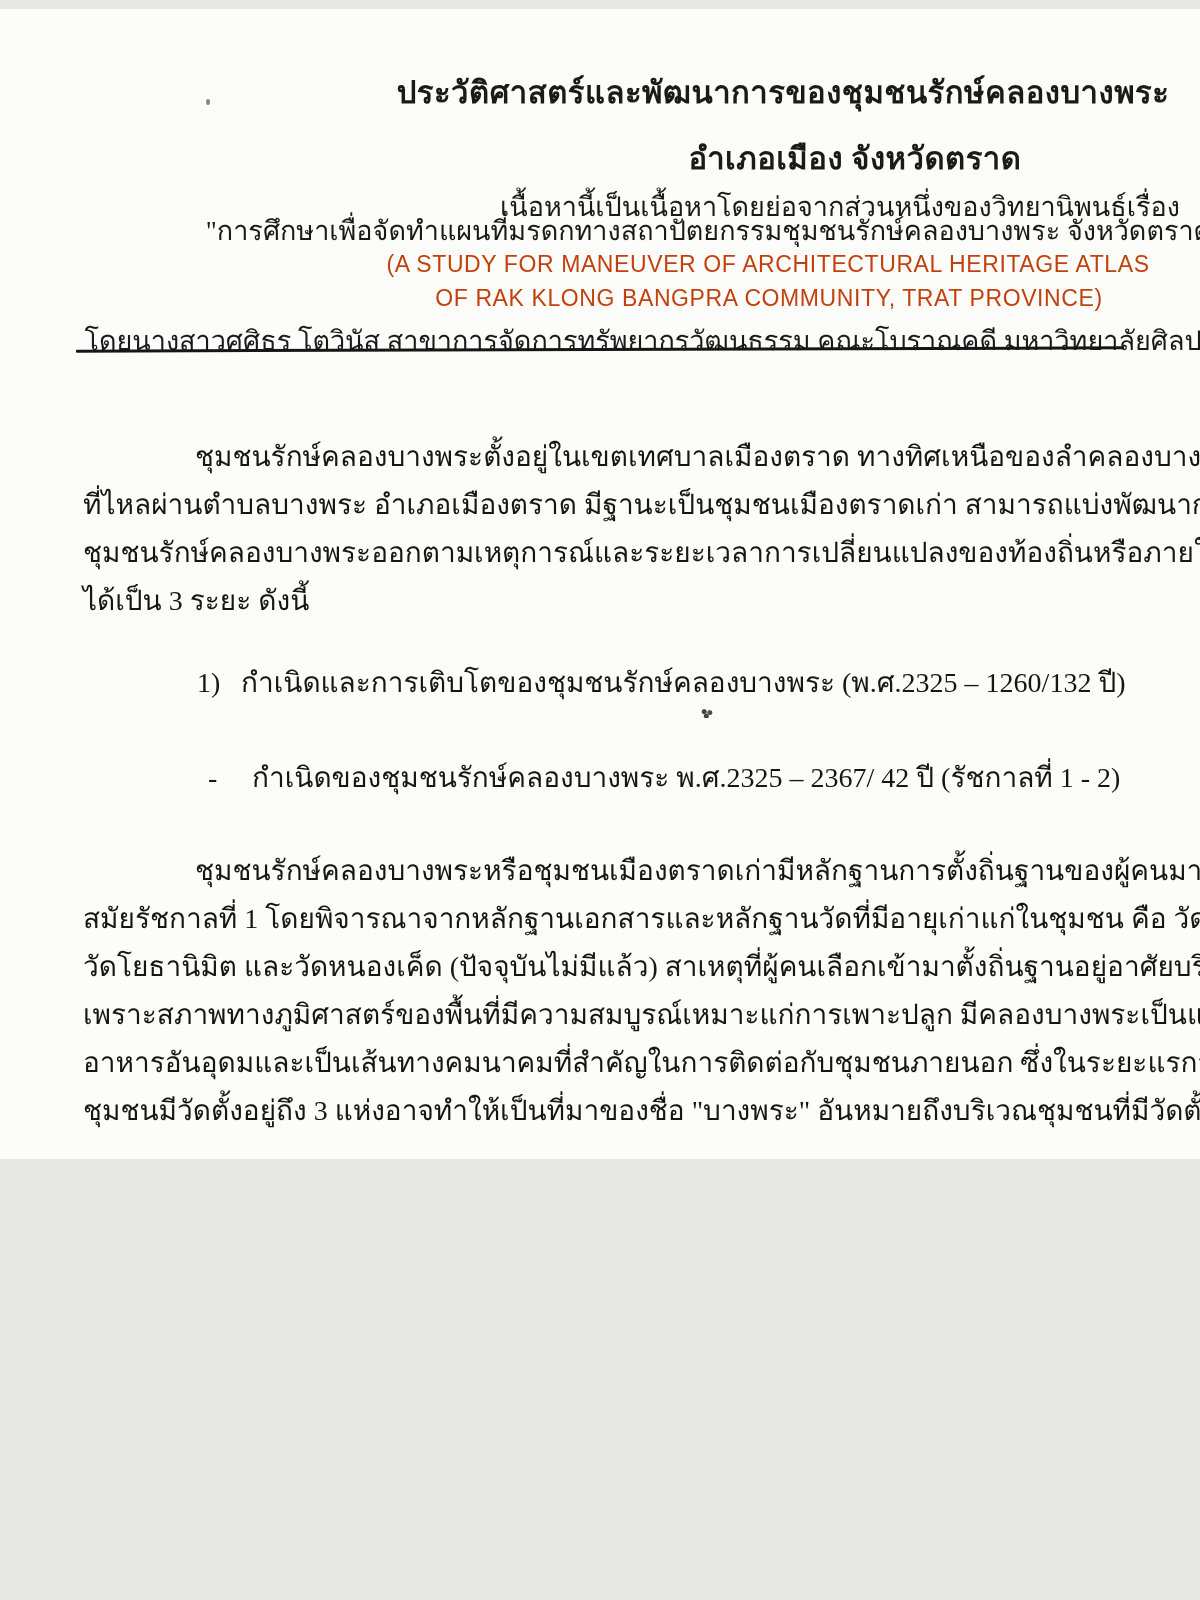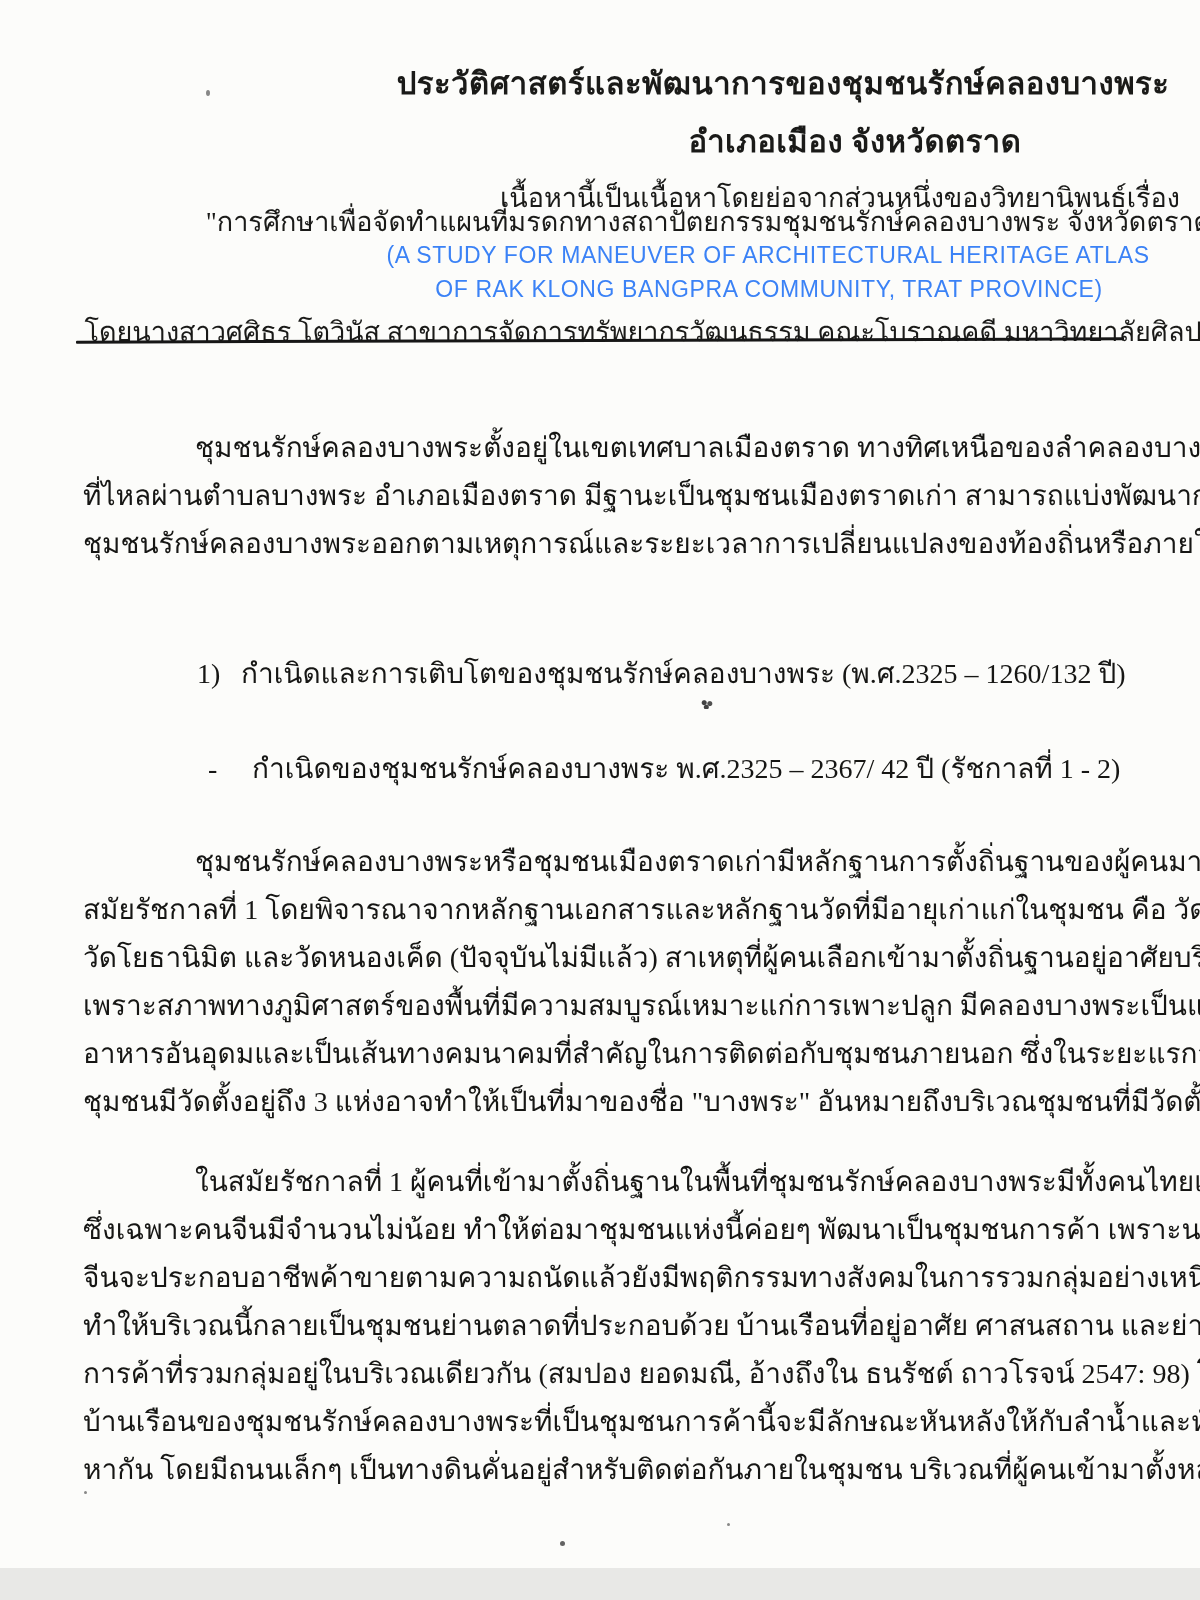--- a/index.html
+++ b/index.html
@@ -1,36 +1,36 @@
 <!DOCTYPE html>
 <html><head>
 <meta charset="utf-8">
 <style>
   html,body{margin:0;padding:0;background:#e8e8e6;}
   .page{
     position:relative;
-    width:1200px;height:1568px;
-    margin:0 auto;
+    width:1200px;height:1150px;
+    margin:9px auto;
     background:#fcfcfa;
     overflow:hidden;
     color:#151514;
     font-family:"Liberation Serif","DejaVu Serif",serif;
   }
   
   .h-line{
     position:absolute;
     white-space:nowrap;
     transform:translateX(-50%);
     color:#1a1a18;
   }
   .h-thai-big{font-size:31px;font-weight:600;letter-spacing:.5px;}
   .h-thai-med{font-size:27px;font-weight:500;}
   .h-en{
     font-family:"Liberation Sans","DejaVu Sans",sans-serif;
-    font-size:23px;font-weight:400;letter-spacing:.6px;color:#3b82f6;
+    font-size:23px;font-weight:400;letter-spacing:.6px;color:#c2410c;
   }
   .rule{
     position:absolute;
     left:76px;top:339px;
     width:1048px;height:3px;
     background:#161616;
     transform:rotate(-0.18deg);
     border-radius:1px;
   }
   
@@ -64,36 +64,37 @@
   .speck.s3{left:727px;top:1523px;width:3px;height:3px;}
   .speck.s4{left:84px;top:1491px;width:3px;height:3px;}
 </style>
 </head>
 <body>
 
 <div class="page">
 
   <div class="doc-header">
     <div class="h-line h-thai-big" style="left:783px;top:58px;">ประวัติศาสตร์และพัฒนาการของชุมชนรักษ์คลองบางพระ</div>
-    <div class="h-line h-thai-big" style="left:855px;top:116px;">อำเภอเมือง จังหวัดตราด</div>
+    <div class="h-line h-thai-big" style="left:855px;top:124px;">อำเภอเมือง จังหวัดตราด</div>
     <div class="h-line h-thai-med" style="left:840px;top:176px;">เนื้อหานี้เป็นเนื้อหาโดยย่อจากส่วนหนึ่งของวิทยานิพนธ์เรื่อง</div>
     <div class="h-line h-thai-med" style="left:714px;top:200px;">"การศึกษาเพื่อจัดทำแผนที่มรดกทางสถาปัตยกรรมชุมชนรักษ์คลองบางพระ จังหวัดตราด"</div>
     <div class="h-line h-en" style="left:768px;top:242px;">(A STUDY FOR MANEUVER OF ARCHITECTURAL HERITAGE ATLAS</div>
     <div class="h-line h-en" style="left:769px;top:276px;">OF RAK KLONG BANGPRA COMMUNITY, TRAT PROVINCE)</div>
     <div class="h-line h-thai-med" style="left:666px;top:310px;">โดยนางสาวศศิธร โตวินัส สาขาการจัดการทรัพยากรวัฒนธรรม คณะโบราณคดี มหาวิทยาลัยศิลปากร</div>
   </div>
 
   <div class="rule"></div>
 
   <div>
 
     <div class="para" style="top:424px;">
       <div class="bline indent">ชุมชนรักษ์คลองบางพระตั้งอยู่ในเขตเทศบาลเมืองตราด ทางทิศเหนือของลำคลองบางพระช่วง</div>
       <div class="bline">ที่ไหลผ่านตำบลบางพระ อำเภอเมืองตราด มีฐานะเป็นชุมชนเมืองตราดเก่า สามารถแบ่งพัฒนาการของ</div>
       <div class="bline">ชุมชนรักษ์คลองบางพระออกตามเหตุการณ์และระยะเวลาการเปลี่ยนแปลงของท้องถิ่นหรือภายในชุมชน</div>
+      <div class="bline">ได้เป็น 3 ระยะ ดังนี้</div>
     </div>
 
     <div class="list-row" style="left:197px;top:650px;">
       <span class="list-marker">1)</span><span>กำเนิดและการเติบโตของชุมชนรักษ์คลองบางพระ (พ.ศ.2325 – 1260/132 ปี)</span>
     </div>
 
     <div class="smudge"></div>
 
     <div class="list-row" style="left:208px;top:745px;">
       <span class="list-marker">-</span><span>กำเนิดของชุมชนรักษ์คลองบางพระ พ.ศ.2325 – 2367/ 42 ปี (รัชกาลที่ 1 - 2)</span>

